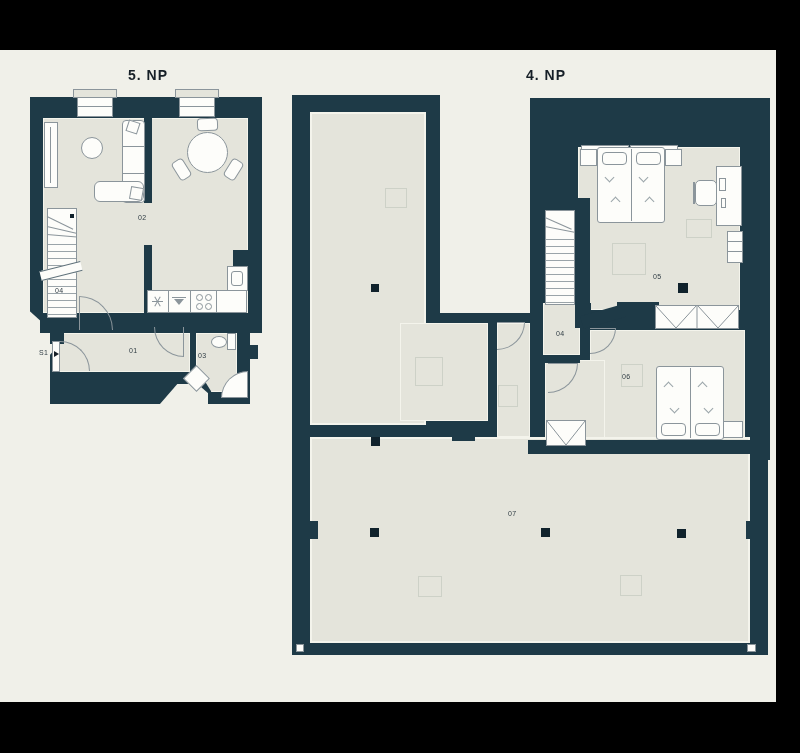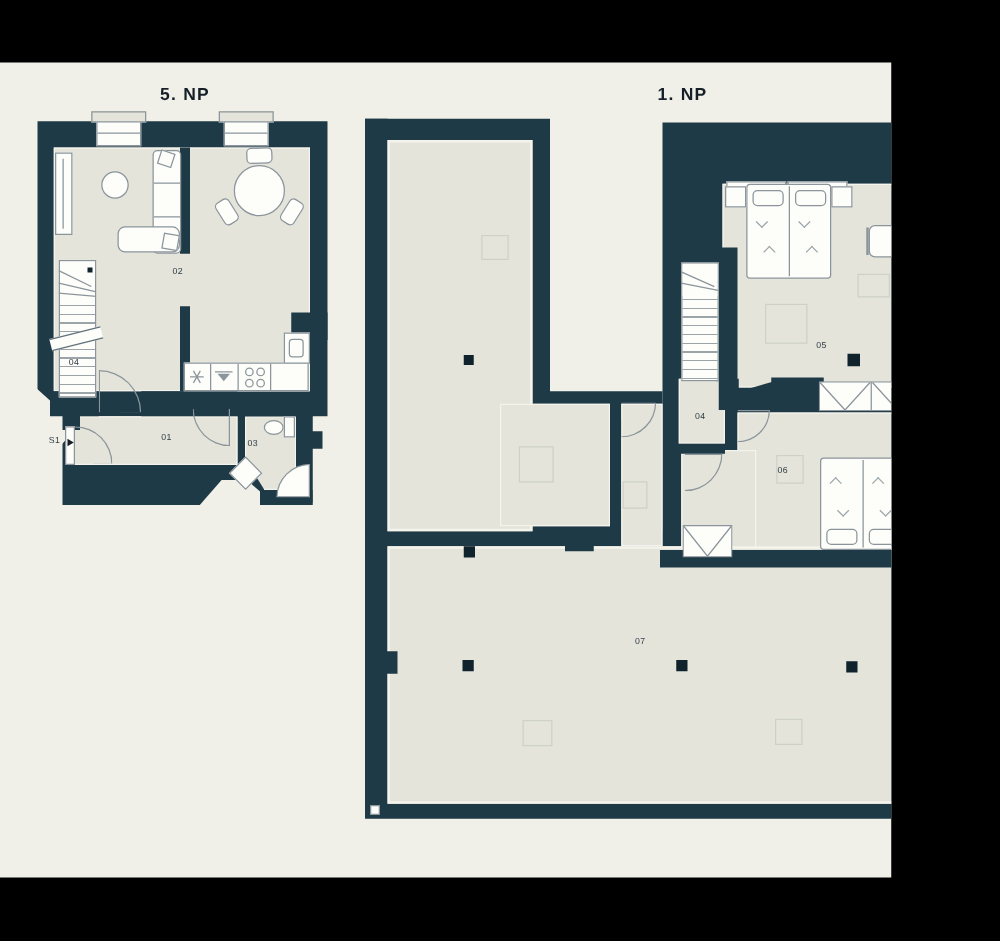--- a/index.html
+++ b/index.html
@@ -1,16 +1,16 @@
 <!DOCTYPE html>
 <html><head>
 <meta charset="utf-8">
 <style>
   html,body{margin:0;padding:0;background:#000;}
-  #stage{position:relative;width:713px;height:753px;background:#000;overflow:hidden;
+  #stage{position:relative;width:776px;height:753px;background:#000;overflow:hidden;
          font-family:"Liberation Sans",sans-serif;}
   #canvas{position:absolute;left:0;top:50px;width:800px;height:652px;background:#f0f0e9;}
   .abs{position:absolute;}
   .wall{position:absolute;background:#1e3a47;}
   .cut{position:absolute;background:#f0f0e9;}
   .floor{position:absolute;background:#e4e4db;border:1px solid #f4f4ec;box-sizing:border-box;}
   .furn{position:absolute;background:#fdfdfa;border:1px solid #8b959b;box-sizing:border-box;}
   .line{position:absolute;background:#8b959b;}
   .col{position:absolute;background:#10222c;}
   .dash{position:absolute;border:1px solid #cdd1c7;box-sizing:border-box;}
@@ -112,21 +112,21 @@
   <div class="door tr" style="left:60px;top:341px;width:30px;height:30px;border-left-width:0;"></div>
   <div class="door bl" style="left:154px;top:327px;width:30px;height:30px;"></div>
 
   <div class="label" style="left:138px;top:214px;">02</div>
   <div class="label" style="left:55px;top:287px;">04</div>
   <div class="label" style="left:129px;top:347px;">01</div>
   <div class="label" style="left:198px;top:352px;">03</div>
   <div class="label" style="left:39px;top:349px;">S1</div>
   <div class="arrow-right" style="left:54px;top:351px;"></div>
 
-  <div class="title" style="left:516px;top:67px;width:60px;text-align:center;">1. NP</div>
+  <div class="title" style="left:516px;top:67px;width:60px;text-align:center;">4. NP</div>
 
   <div class="wall" style="left:292px;top:95px;width:148px;height:345px;"></div>
   <div class="wall" style="left:292px;top:95px;width:18px;height:557px;"></div>
   <div class="wall" style="left:292px;top:425px;width:476px;height:230px;"></div>
   <div class="wall" style="left:530px;top:98px;width:240px;height:362px;"></div>
   <div class="wall" style="left:388px;top:278px;width:52px;height:35px;"></div>
   <div class="wall" style="left:390px;top:313px;width:140px;height:128px;"></div>
 
   <div class="floor" style="left:310px;top:112px;width:116px;height:313px;border-width:2px;"></div>
   <div class="floor" style="left:400px;top:323px;width:88px;height:98px;"></div>

